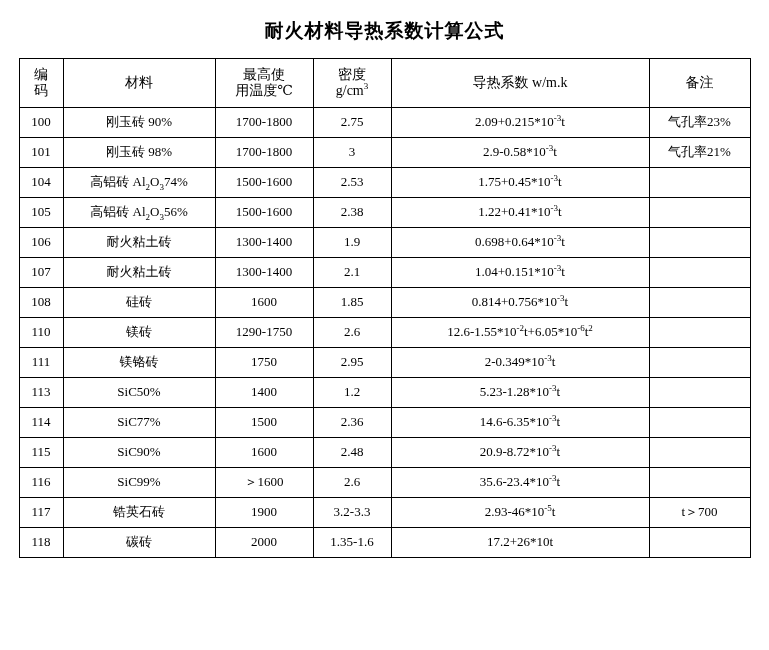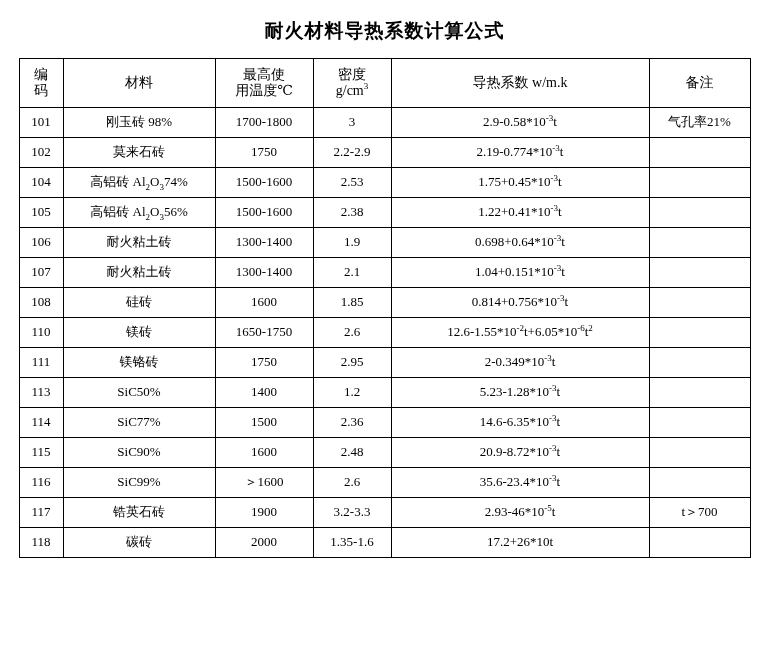--- a/index.html
+++ b/index.html
@@ -102,36 +102,36 @@
             <div>密度</div>
             <div>g/cm<sup>3</sup></div>
           </div>
         </td>
         <td>导热系数 w/m.k</td>
         <td>备注</td>
       </tr>
     </thead>
     <tbody id="table-body">
         <tr>
+          <td>100</td>
+          <td>刚玉砖 90%</td>
+          <td>1700-1800</td>
+          <td>2.75</td>
+          <td>2.09+0.215*10<sup>-3</sup>t</td>
+          <td>气孔率23%</td>
+        </tr>
+        <tr>
           <td>101</td>
           <td>刚玉砖 98%</td>
           <td>1700-1800</td>
           <td>3</td>
           <td>2.9-0.58*10<sup>-3</sup>t</td>
           <td>气孔率21%</td>
         </tr>
         <tr>
-          <td>102</td>
-          <td>莫来石砖</td>
-          <td>1750</td>
-          <td>2.2-2.9</td>
-          <td>2.19-0.774*10<sup>-3</sup>t</td>
-          <td></td>
-        </tr>
-        <tr>
           <td>104</td>
           <td>高铝砖 Al<sub>2</sub>O<sub>3</sub>74%</td>
           <td>1500-1600</td>
           <td>2.53</td>
           <td>1.75+0.45*10<sup>-3</sup>t</td>
           <td></td>
         </tr>
         <tr>
           <td>105</td>
           <td>高铝砖 Al<sub>2</sub>O<sub>3</sub>56%</td>
@@ -160,21 +160,21 @@
           <td>108</td>
           <td>硅砖</td>
           <td>1600</td>
           <td>1.85</td>
           <td>0.814+0.756*10<sup>-3</sup>t</td>
           <td></td>
         </tr>
         <tr>
           <td>110</td>
           <td>镁砖</td>
-          <td>1650-1750</td>
+          <td>1290-1750</td>
           <td>2.6</td>
           <td>12.6-1.55*10<sup>-2</sup>t+6.05*10<sup>-6</sup>t<sup>2</sup></td>
           <td></td>
         </tr>
         <tr>
           <td>111</td>
           <td>镁铬砖</td>
           <td>1750</td>
           <td>2.95</td>
           <td>2-0.349*10<sup>-3</sup>t</td>

